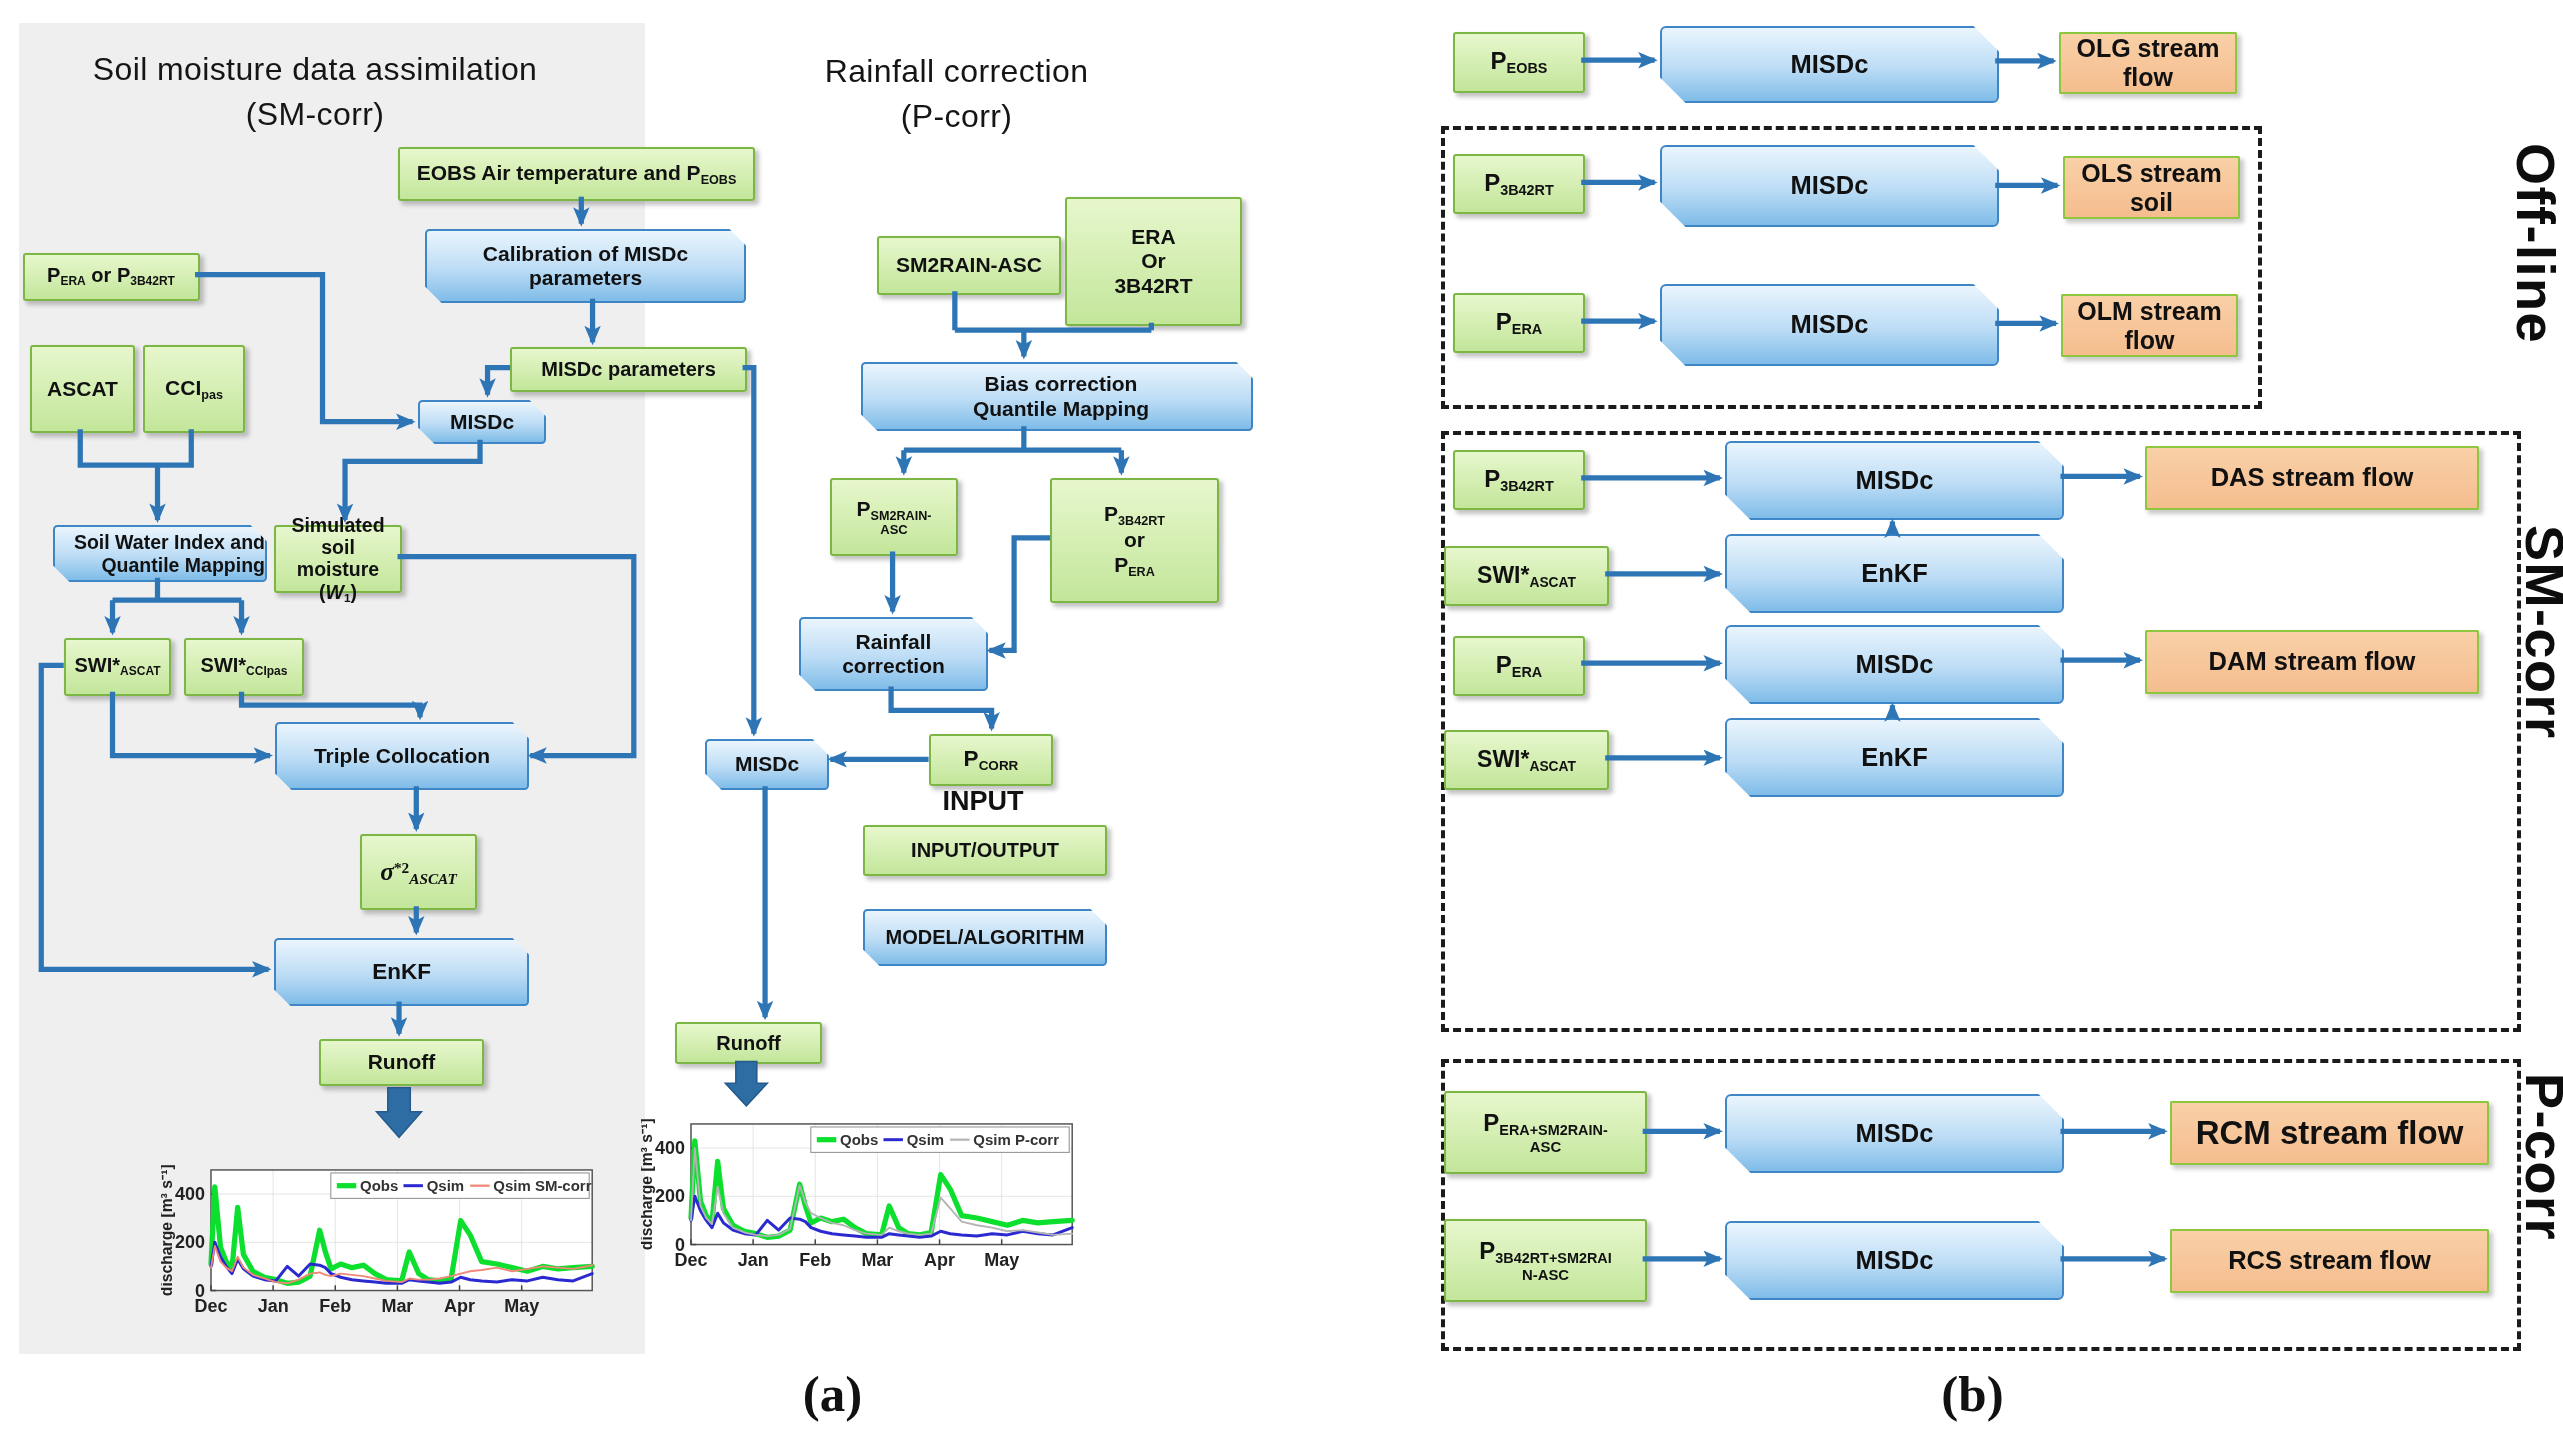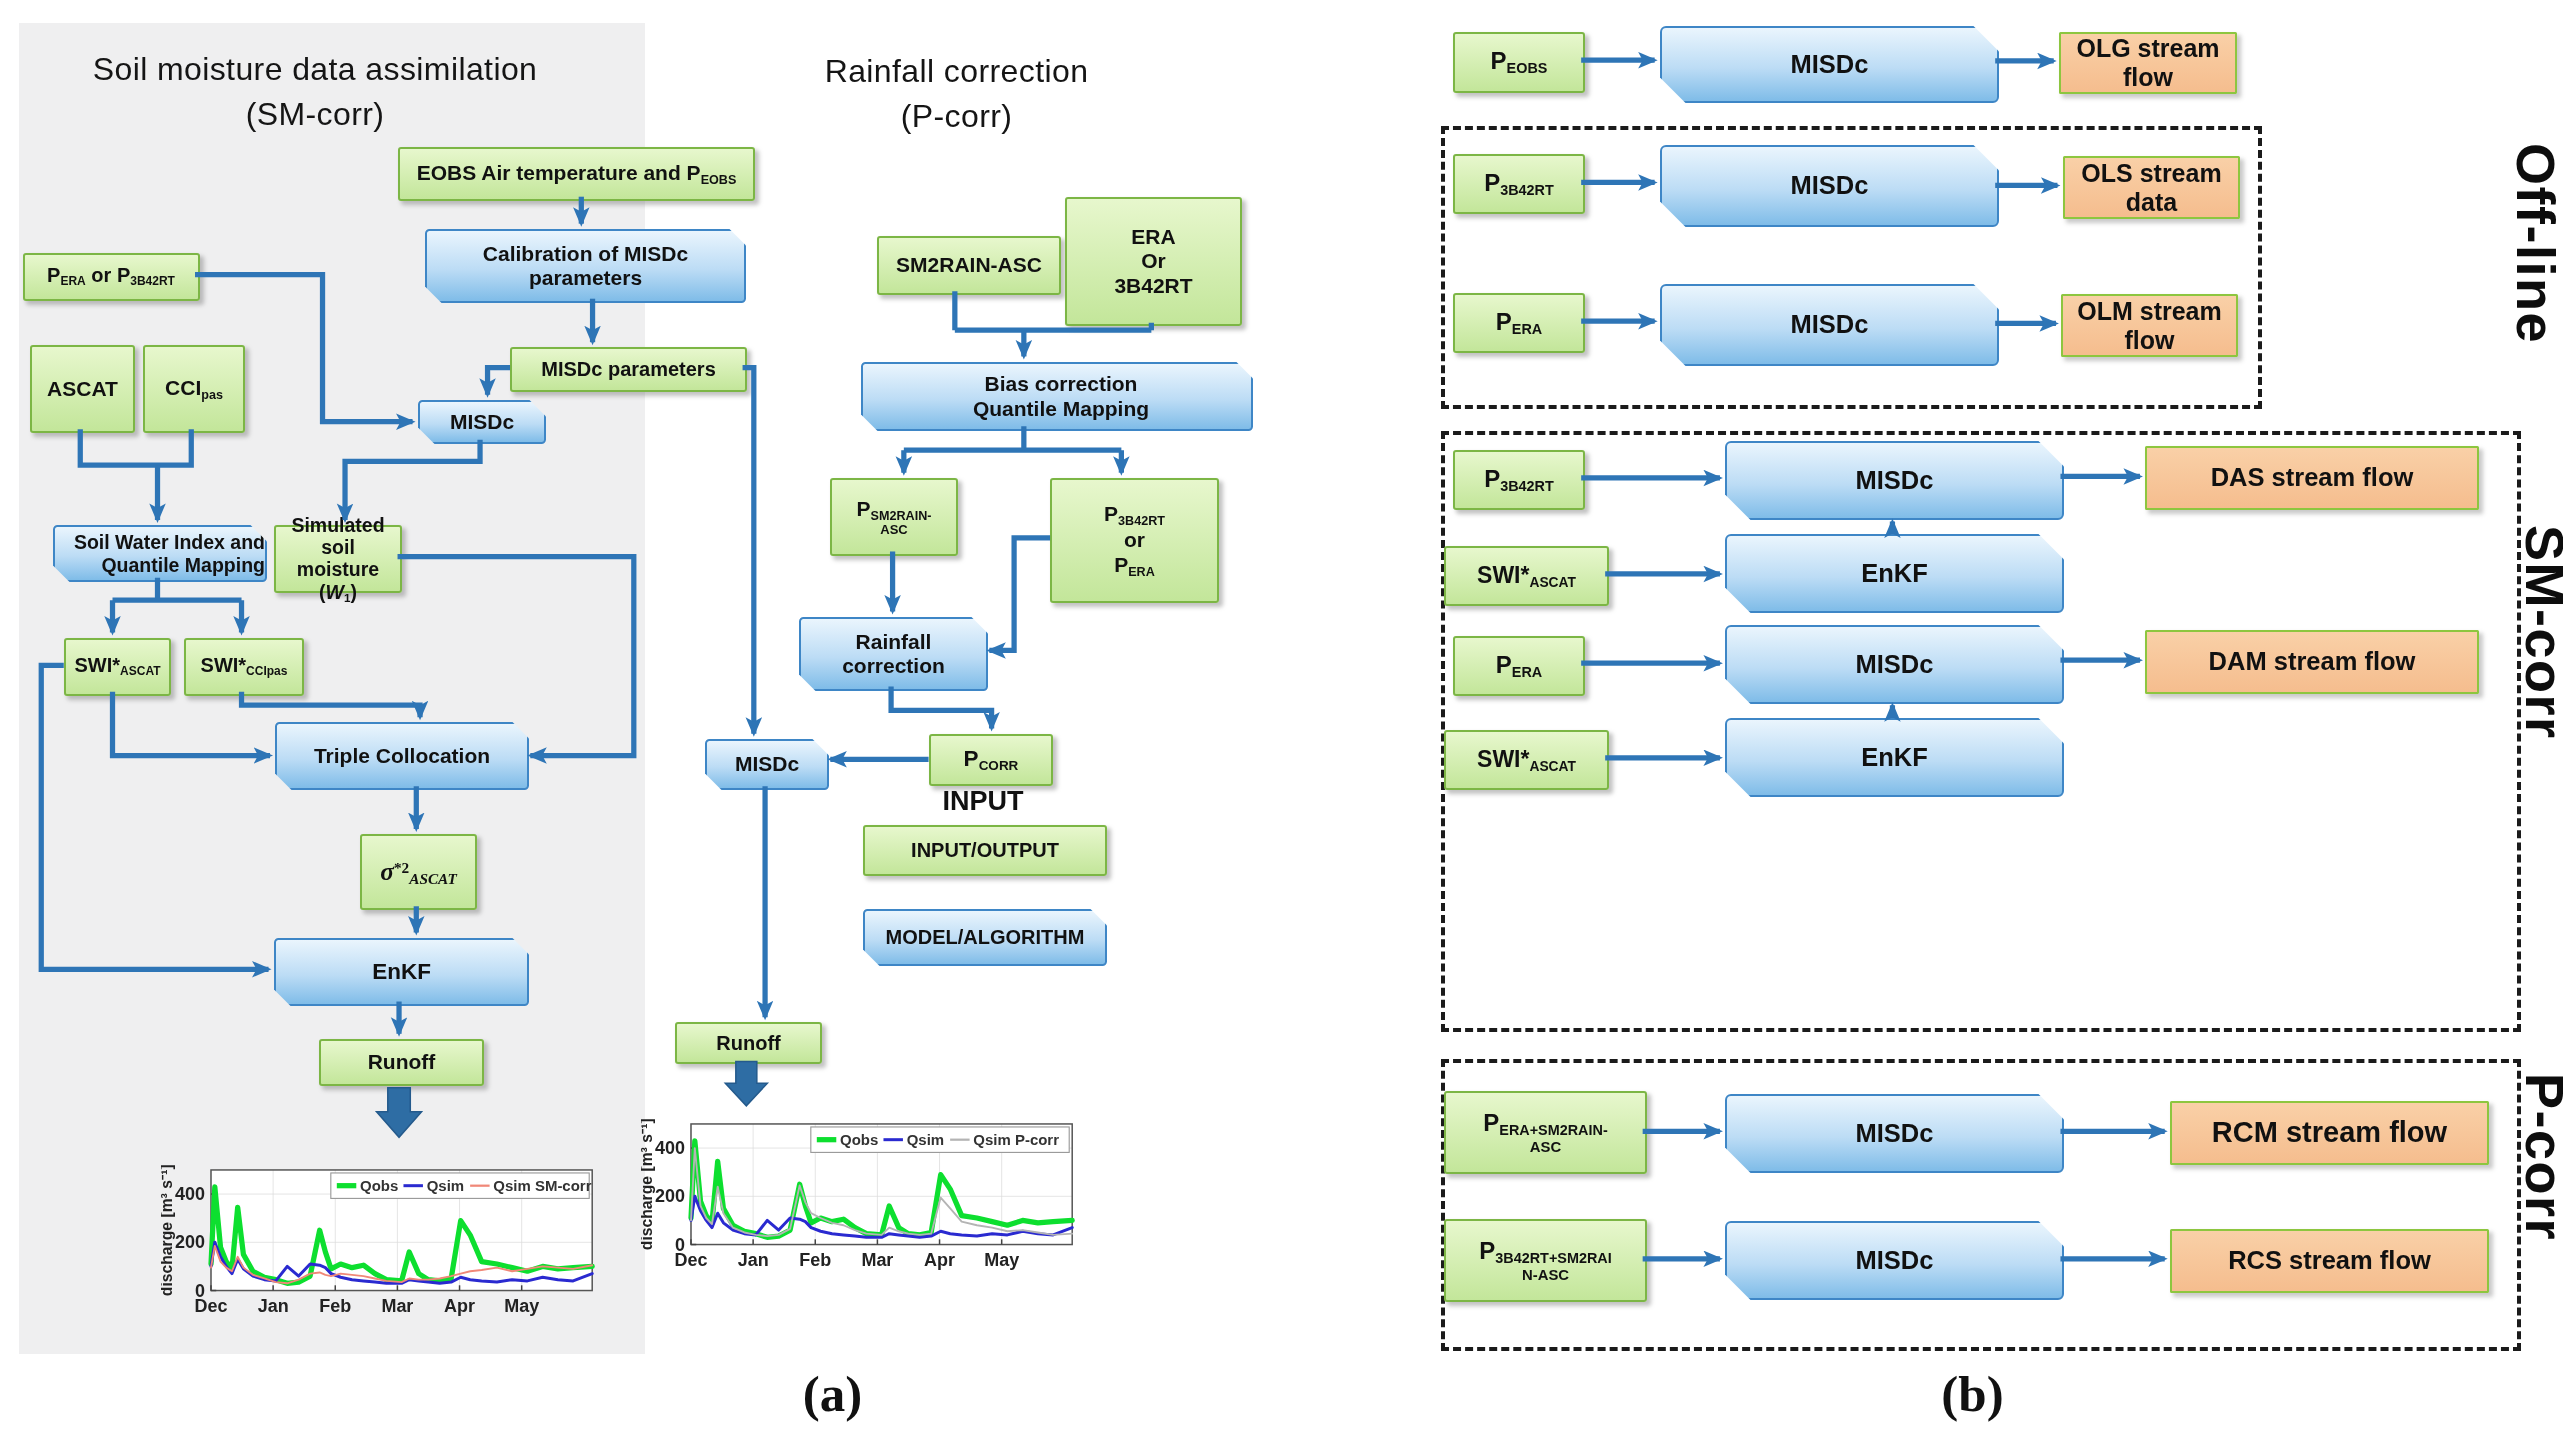--- a/index.html
+++ b/index.html
@@ -222,21 +222,21 @@
 <div class="dash" style="left:1441px;top:126px;width:813px;height:275px;"></div>
 <div class="rot" style="left:2505px;top:143px;height:248px;display:flex;align-items:center;">Off-line</div>
 
 <div class="box gbox" style="left:1453px;top:154px;width:128px;height:56px;font-size:24px;">
   <div><span>P</span><span class="sub">3B42RT</span></div>
 </div>
 <div class="box bbox bev30" style="left:1660px;top:145px;width:335px;height:78px;font-size:25.5px;">
   <div>MISDc</div>
 </div>
 <div class="box obox" style="left:2063px;top:156px;width:173px;height:59px;font-size:25px;">
-  <div>OLS stream data</div>
+  <div>OLS stream soil</div>
 </div>
 
 <div class="box gbox" style="left:1453px;top:293px;width:128px;height:56px;font-size:24px;">
   <div><span>P</span><span class="sub">ERA</span></div>
 </div>
 <div class="box bbox bev30" style="left:1660px;top:284px;width:335px;height:78px;font-size:25.5px;">
   <div>MISDc</div>
 </div>
 <div class="box obox" style="left:2061px;top:294px;width:173px;height:59px;font-size:25px;">
   <div>OLM stream flow</div>
@@ -280,21 +280,21 @@
 <div class="dash" style="left:1441px;top:1059px;width:1072px;height:284px;"></div>
 <div class="rot" style="left:2514px;top:1073px;height:255px;display:flex;align-items:center;">P-corr</div>
 
 <div class="box gbox" style="left:1444px;top:1091px;width:199px;height:79px;font-size:24px;">
   <div><span>P</span><span class="sub">ERA+SM2RAIN-</span></div>
   <div class="sub" style="font-size:.62em;">ASC</div>
 </div>
 <div class="box bbox bev30" style="left:1725px;top:1094px;width:335px;height:75px;font-size:25.5px;">
   <div>MISDc</div>
 </div>
-<div class="box obox" style="left:2170px;top:1101px;width:315px;height:60px;font-size:29px;text-align:right;">
+<div class="box obox" style="left:2170px;top:1101px;width:315px;height:60px;font-size:33px;text-align:right;">
   <div>RCM stream flow</div>
 </div>
 
 <div class="box gbox" style="left:1444px;top:1219px;width:199px;height:79px;font-size:24px;">
   <div><span>P</span><span class="sub">3B42RT+SM2RAI</span></div>
   <div class="sub" style="font-size:.62em;">N-ASC</div>
 </div>
 <div class="box bbox bev30" style="left:1725px;top:1221px;width:335px;height:75px;font-size:25.5px;">
   <div>MISDc</div>
 </div>

